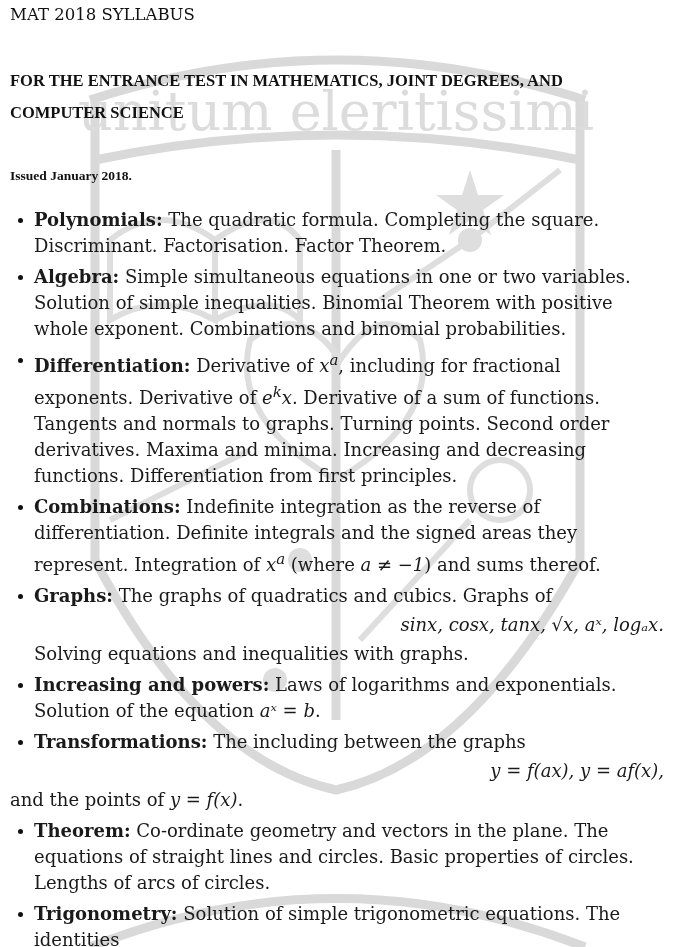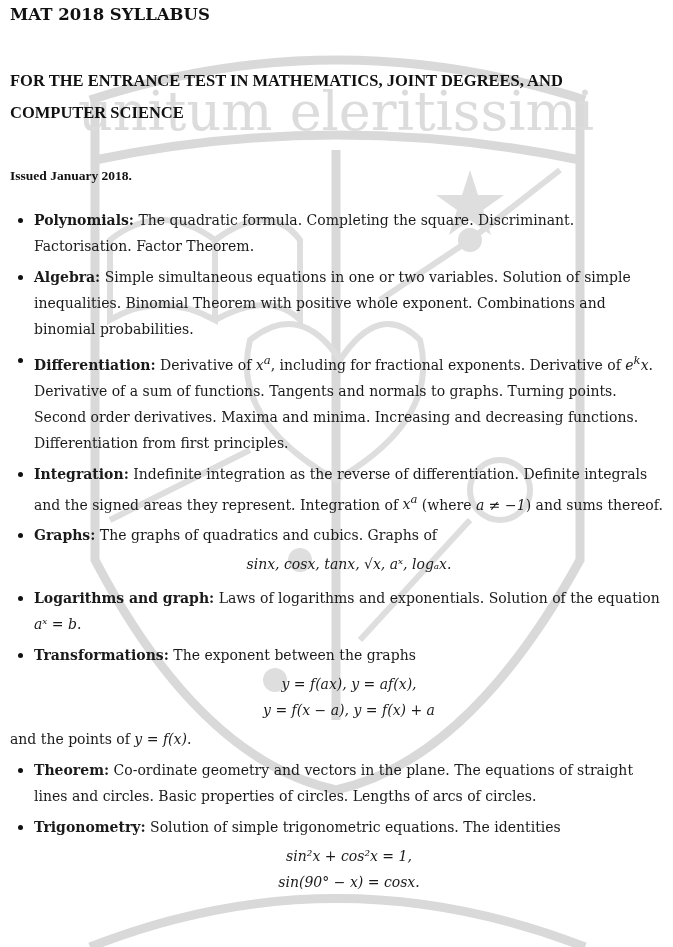--- a/index.html
+++ b/index.html
@@ -4,41 +4,41 @@
 <style>
   html, body { margin: 0; padding: 0; background: #ffffff; }
   body {
     width: 673px; height: 947px; overflow: hidden; position: relative;
     font-family: "DejaVu Serif", "Liberation Serif", serif;
     color: #1a1a1a;
   }
   .watermark { position: absolute; left: 0; top: 0; width: 673px; height: 947px; z-index: 0; pointer-events: none; }
   .content { position: relative; z-index: 1; padding: 0 10px; }
   h1.title {
-    font-family: "DejaVu Serif", serif; font-weight: bold; font-size: 16.5px;
+    font-family: "DejaVu Serif", serif; font-weight: normal; font-size: 16.5px;
     margin: 0; padding-top: 5px; line-height: 20px; color: #111;
   }
   h2.subtitle {
     font-family: Liberation Serif, serif; font-weight: bold; font-size: 16.5px;
     margin: 40px 0 0 0; line-height: 32px; color: #111; width: 640px;
   }
   .issued {
     font-weight: bold; font-size: 13.5px; margin: 38px 0 0 0; line-height: 18px; color: #111; font-family: Liberation Serif, serif;
   }
   ul.topics { list-style: none; margin: 22px 0 0 0; padding: 0; }
   ul.topics li {
-    position: relative; padding-left: 24px; font-size: 14px; line-height: 26px;
+    position: relative; padding-left: 24px; font-size: 18px; line-height: 26px;
     margin-bottom: 5px; width: 630px;
   }
   ul.topics li .bullet {
     position: absolute; left: 8px; top: 11px; width: 5px; height: 5px; border-radius: 50%; background: #111;
   }
   .label { font-weight: bold; }
   .math { font-family: "DejaVu Serif", "Liberation Serif", serif; font-style: italic; }
-  .display { text-align: center; line-height: 26px; padding: 3px 0; }
+  .display { text-align: right; line-height: 26px; padding: 3px 0; }
   .display-line { display: block; }
   .after { display: block; }
 </style>
 </head>
 <body>
 
 <svg class="watermark" viewBox="0 0 673 947" xmlns="http://www.w3.org/2000/svg">
   <g fill="none" stroke="#d9d9d9" stroke-width="9">
     <path d="M90 100 Q336 20 585 100"></path>
     <path d="M95 160 Q336 110 580 160"></path>
@@ -80,42 +80,42 @@
       <span class="label">Algebra:</span><span> Simple simultaneous equations in one or two variables. Solution of simple inequalities. Binomial Theorem with positive whole exponent. Combinations and binomial probabilities.</span>
     </li>
 
     <li>
       <span class="bullet"></span>
       <span class="label">Differentiation:</span><span> Derivative of </span><span class="math"><span>x</span><sup>a</sup></span><span>, including for fractional exponents. Derivative of </span><span class="math"><span>e</span><sup>k</sup><span>x</span></span><span>. Derivative of a sum of functions. Tangents and normals to graphs. Turning points. Second order derivatives. Maxima and minima. Increasing and decreasing functions. Differentiation from first principles.</span>
     </li>
 
     <li>
       <span class="bullet"></span>
-      <span class="label">Integration:</span><span> Indefinite integration as the reverse of differentiation. Definite integrals and the signed areas they represent. Integration of </span><span class="math"><span>x</span><sup>a</sup></span><span> (where </span><span class="math">a ≠ −1</span><span>) and sums thereof.</span>
+      <span class="label">Combinations:</span><span> Indefinite integration as the reverse of differentiation. Definite integrals and the signed areas they represent. Integration of </span><span class="math"><span>x</span><sup>a</sup></span><span> (where </span><span class="math">a ≠ −1</span><span>) and sums thereof.</span>
     </li>
 
     <li>
       <span class="bullet"></span>
       <span class="label">Graphs:</span><span> The graphs of quadratics and cubics. Graphs of</span>
       <div class="display math">
         <span class="display-line">sinx, cosx, tanx, √x, aˣ, logₐx.</span>
       </div>
+      <span class="after">Solving equations and inequalities with graphs.</span>
     </li>
 
     <li>
       <span class="bullet"></span>
-      <span class="label">Logarithms and graph:</span><span> Laws of logarithms and exponentials. Solution of the equation </span><span class="math">aˣ = b</span><span>.</span>
+      <span class="label">Increasing and powers:</span><span> Laws of logarithms and exponentials. Solution of the equation </span><span class="math">aˣ = b</span><span>.</span>
     </li>
 
     <li>
       <span class="bullet"></span>
-      <span class="label">Transformations:</span><span> The exponent between the graphs</span>
+      <span class="label">Transformations:</span><span> The including between the graphs</span>
       <div class="display math">
         <span class="display-line">y = f(ax), y = af(x),</span>
-        <span class="display-line">y = f(x − a), y = f(x) + a</span>
       </div>
       <span class="after" style="margin-left:-24px;"><span>and the points of </span><span class="math">y = f(x)</span><span>.</span></span>
     </li>
 
     <li>
       <span class="bullet"></span>
       <span class="label">Theorem:</span><span> Co-ordinate geometry and vectors in the plane. The equations of straight lines and circles. Basic properties of circles. Lengths of arcs of circles.</span>
     </li>
 
     <li>

